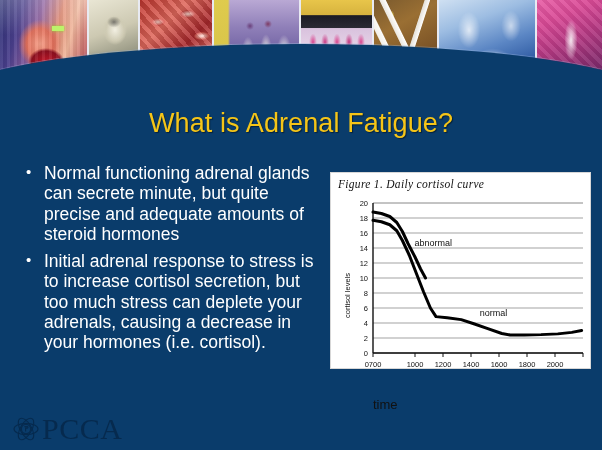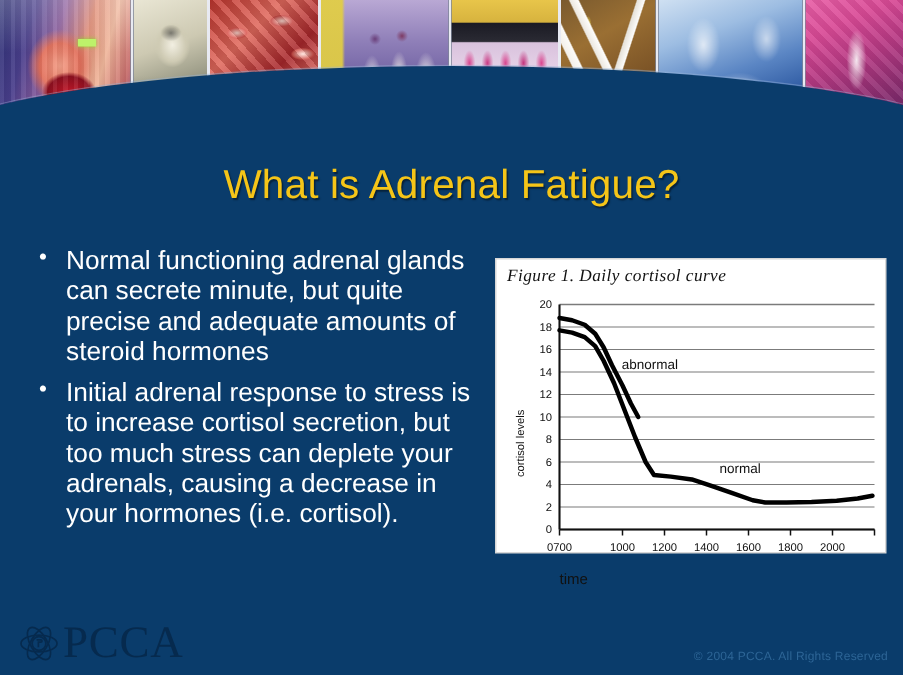--- a/index.html
+++ b/index.html
@@ -149,22 +149,22 @@
     font-size:11.5px;color:#111;letter-spacing:.3px;white-space:nowrap;
   }
   .plot-wrap{position:absolute;left:0;top:22px;width:259px;height:205px;}
   .ylabel{
     position:absolute;left:-20px;top:96px;width:72px;
     transform:rotate(-90deg);
     font-size:7.5px;color:#111;text-align:center;
     font-family:"Liberation Sans",sans-serif;
   }
   .xlabel{
-    position:absolute;left:42px;top:186px;
-    font-size:10px;color:#111;
+    position:absolute;left:42px;top:202px;
+    font-size:13px;color:#111;
   }
   svg{display:block;}
 
   
   .footer{position:absolute;left:0;bottom:0;width:602px;height:46px;}
   .logo{position:absolute;left:13px;bottom:6px;display:flex;align-items:center;gap:3px;}
   .logo-word{
     font-family:"Liberation Serif",serif;font-size:30px;color:#062a4e;
     letter-spacing:.5px;line-height:1;
   }
@@ -290,16 +290,15 @@
         <g fill="none" stroke="#062a4e" stroke-width="1.1">
           <ellipse cx="13" cy="13" rx="12" ry="5.6"></ellipse>
           <ellipse cx="13" cy="13" rx="12" ry="5.6" transform="rotate(60 13 13)"></ellipse>
           <ellipse cx="13" cy="13" rx="12" ry="5.6" transform="rotate(120 13 13)"></ellipse>
           <circle cx="13" cy="13" r="4.6" stroke-width="1.2"></circle>
         </g>
         <path d="M11.4 10.6h2.8c1.1 0 1.1 1.5 0 1.5h-1.6v3.4" fill="none" stroke="#062a4e" stroke-width="1.1"></path>
       </svg>
       <span class="logo-word">PCCA</span>
     </div>
-    <div class="copyright">© 2004 PCCA.  All Rights Reserved</div>
   </div>
 
 </div>
 
 </body></html>

